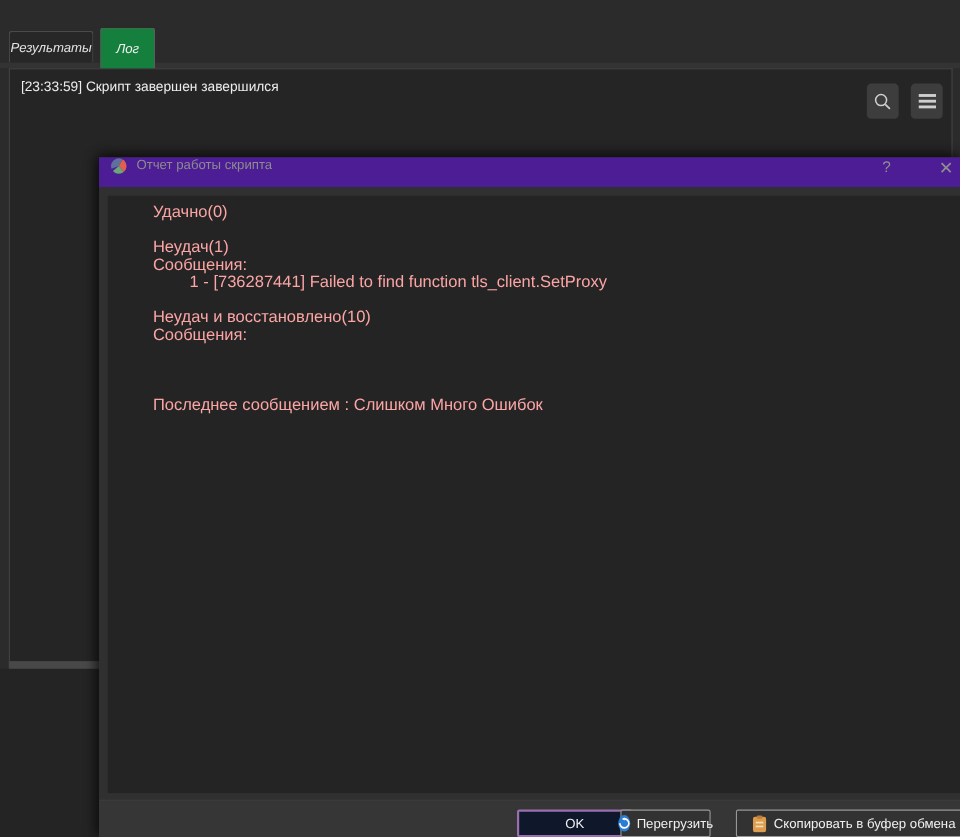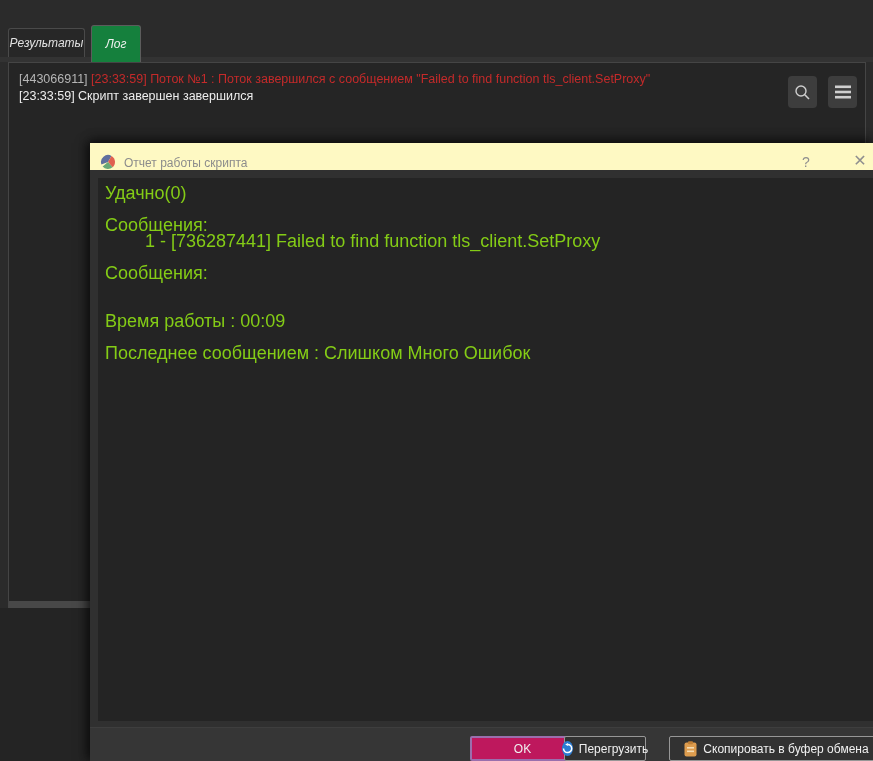--- a/index.html
+++ b/index.html
@@ -29,56 +29,55 @@
               border:none; border-radius:4px; display:flex; align-items:center;
               justify-content:center; cursor:pointer; }
   .btn-search { right:48px; } .btn-menu { right:8px; }
 
   .lower-bg { position:absolute; left:0; top:608px; width:873px; height:153px; background:#242424; }
 
   
   .dialog { position:absolute; left:90px; top:143px; width:783px; height:618px;
             background:#303030; box-shadow:-4px 0 10px rgba(0,0,0,.5), 0 -4px 10px rgba(0,0,0,.45);
             z-index:10; }
-  .titlebar { position:absolute; left:0; top:0; right:0; height:27px; background:#fef9c3;
-              display:flex; align-items:flex-end; padding:0 0 0 10px; }
+  .titlebar { position:absolute; left:0; top:0; right:0; height:27px; background:#4c1d95;
+              display:flex; align-items:flex-start; padding:0 0 0 10px; }
   .dlg-title { color:#8c8c8c; font-size:12px; margin-left:8px; flex:1; }
   .tb-btn { color:#8f8f8f; font-size:14px; width:22px; text-align:center; cursor:pointer; }
   .tb-help { margin-right:32px; }
   .tb-close { margin-right:2px; font-size:16px; }
 
   .dlg-body { position:absolute; left:0; top:27px; right:0; bottom:34px; background:#303030; }
   .report { position:absolute; left:8px; top:8px; right:0; bottom:6px; background:#242424;
             padding:7px 0 0 7px; overflow:hidden; }
-  .rl { white-space:pre; min-height:16px; line-height:16px; font-size:18px; color:#84cc16; }
+  .rl { white-space:pre; min-height:16px; line-height:16px; font-size:15px; color:#fca5a5;margin-left:34px; }
 
   .footer { position:absolute; left:0; bottom:0; right:0; height:34px; background:#363636;
             border-top:1px solid #3e3e3e; }
   .btn { position:absolute; top:8px; height:25px; background:#323232; border:1px solid #979797;
          border-radius:2px; color:#f0f0f0; font-size:12px; font-family:"Liberation Sans",sans-serif;
          display:flex; align-items:center; justify-content:center; gap:6px; cursor:pointer; }
-  .btn-ok { left:380px; width:105px; border:2px solid #9a6fad; background:#be185d; }
+  .btn-ok { left:380px; width:105px; border:2px solid #9a6fad; background:#0f172a; }
   .btn-reload { left:474px; width:82px; }
   .btn-copy { left:579px; width:215px; }
   .ric { width:15px; height:15px; border-radius:50%; background:#2b7cd3; display:inline-flex;
          align-items:center; justify-content:center; }
   svg { display:block; }
 </style>
 </head>
 <body>
 
 <div class="app">
 
   <div class="tabstrip"></div>
   <div class="tab tab-inactive">Результаты</div>
   <div class="tab tab-active">Лог</div>
 
   <div class="log-panel">
     <div class="log-lines">
-      <div><span class="lp">[443066911] </span><span class="lr">[23:33:59] Поток №1 : Поток завершился с сообщением "Failed to find function tls_client.SetProxy"</span></div>
       <div class="lw">[23:33:59] Скрипт завершен завершился</div>
     </div>
     <button class="icon-btn btn-search">
       <svg width="17" height="17" viewBox="0 0 17 17">
         <circle cx="7" cy="7" r="5" fill="none" stroke="#cfcfcf" stroke-width="1.4"></circle>
         <line x1="10.8" y1="10.8" x2="15" y2="15" stroke="#cfcfcf" stroke-width="1.6"></line>
       </svg>
     </button>
     <button class="icon-btn btn-menu">
       <svg width="16" height="14" viewBox="0 0 16 14">
@@ -100,27 +99,28 @@
       </svg>
       <span class="dlg-title">Отчет работы скрипта</span>
       <span class="tb-btn tb-help">?</span>
       <span class="tb-btn tb-close">✕</span>
     </div>
 
     <div class="dlg-body">
       <div class="report">
         <div class="rl">Удачно(0)</div>
         <div class="rl"></div>
+        <div class="rl">Неудач(1)</div>
         <div class="rl">Сообщения:</div>
         <div class="rl">        1 - [736287441] Failed to find function tls_client.SetProxy</div>
         <div class="rl"></div>
+        <div class="rl">Неудач и восстановлено(10)</div>
         <div class="rl">Сообщения:</div>
         <div class="rl"></div>
         <div class="rl"></div>
-        <div class="rl">Время работы : 00:09</div>
         <div class="rl"></div>
         <div class="rl">Последнее сообщением : Слишком Много Ошибок</div>
       </div>
     </div>
 
     <div class="footer">
       <button class="btn btn-ok">OK</button>
       <button class="btn btn-reload">
         <span class="ric">
           <svg width="11" height="11" viewBox="0 0 11 11">

